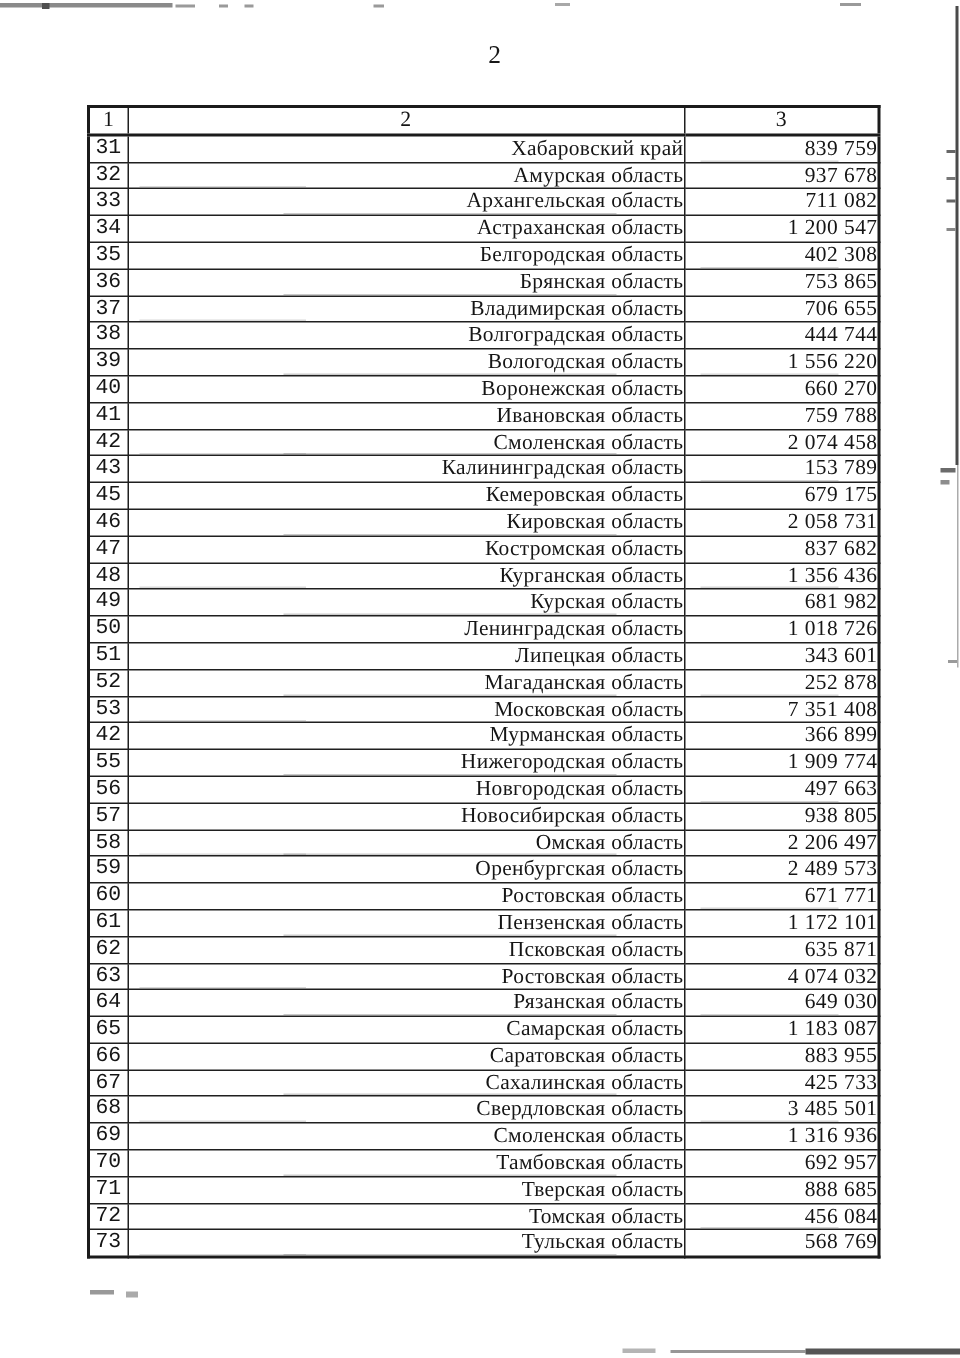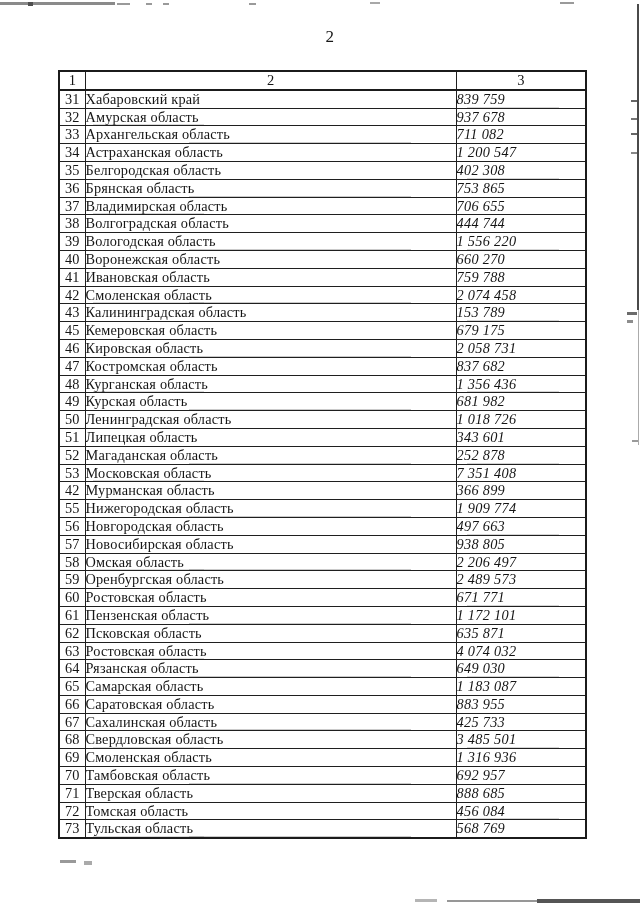--- a/index.html
+++ b/index.html
@@ -25,23 +25,23 @@
     padding:0;height:16.8px;line-height:16.8px;
     white-space:nowrap;overflow:hidden;
     font-weight:400;color:#151515;
     position:relative;
   }
   table.regions{border:2px solid #1b1b1b;}
   table.regions thead th{
     text-align:center;font-size:14.5px;
     border-bottom:2px solid #1b1b1b;
   }
-  td.num{ text-align:center; }
-  td.name{ text-align:left; padding-left:8px; letter-spacing:.2px;}
-  td.val{ text-align:left; padding-right:34px; letter-spacing:.3px;font-style:italic;}
+  td.num{ text-align:center;font-family:Liberation Mono, monospace; }
+  td.name{ text-align:right; padding-left:8px; letter-spacing:.2px;}
+  td.val{ text-align:right; padding-right:34px; letter-spacing:.3px;}
   
   tbody tr:nth-child(3n) td.name::after{
     content:"";position:absolute;left:28%;right:12%;bottom:-1px;height:2px;
     background:rgba(115,115,115,.38);
   }
   tbody tr:nth-child(4n+1) td.val::after{
     content:"";position:absolute;left:8%;right:20%;bottom:-1px;height:2px;
     background:rgba(125,125,125,.32);
   }
   tbody tr:nth-child(5n+2) td.name::before{

